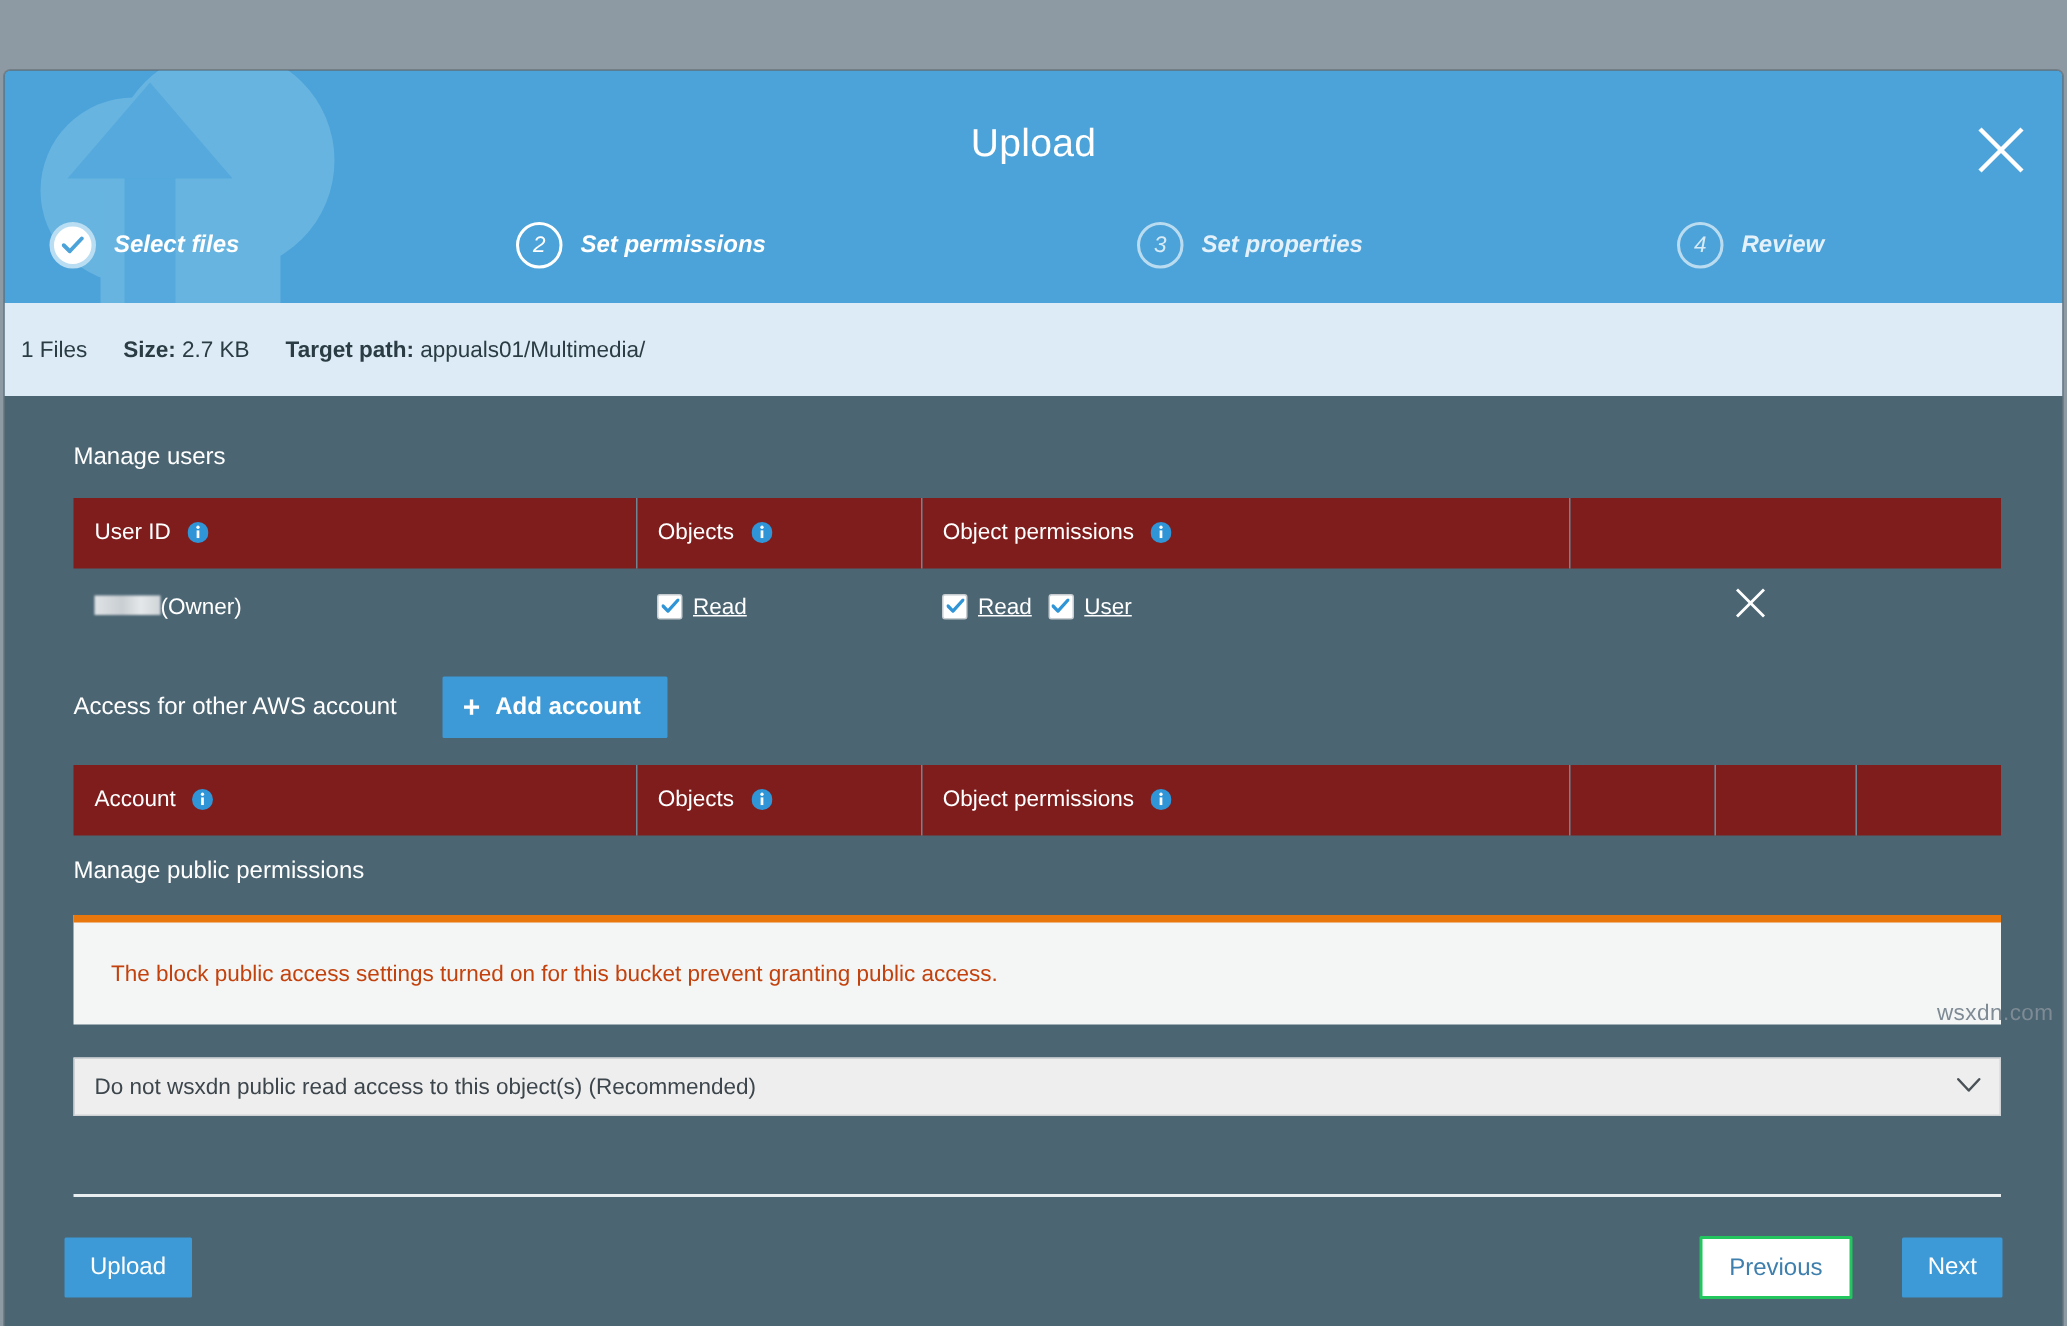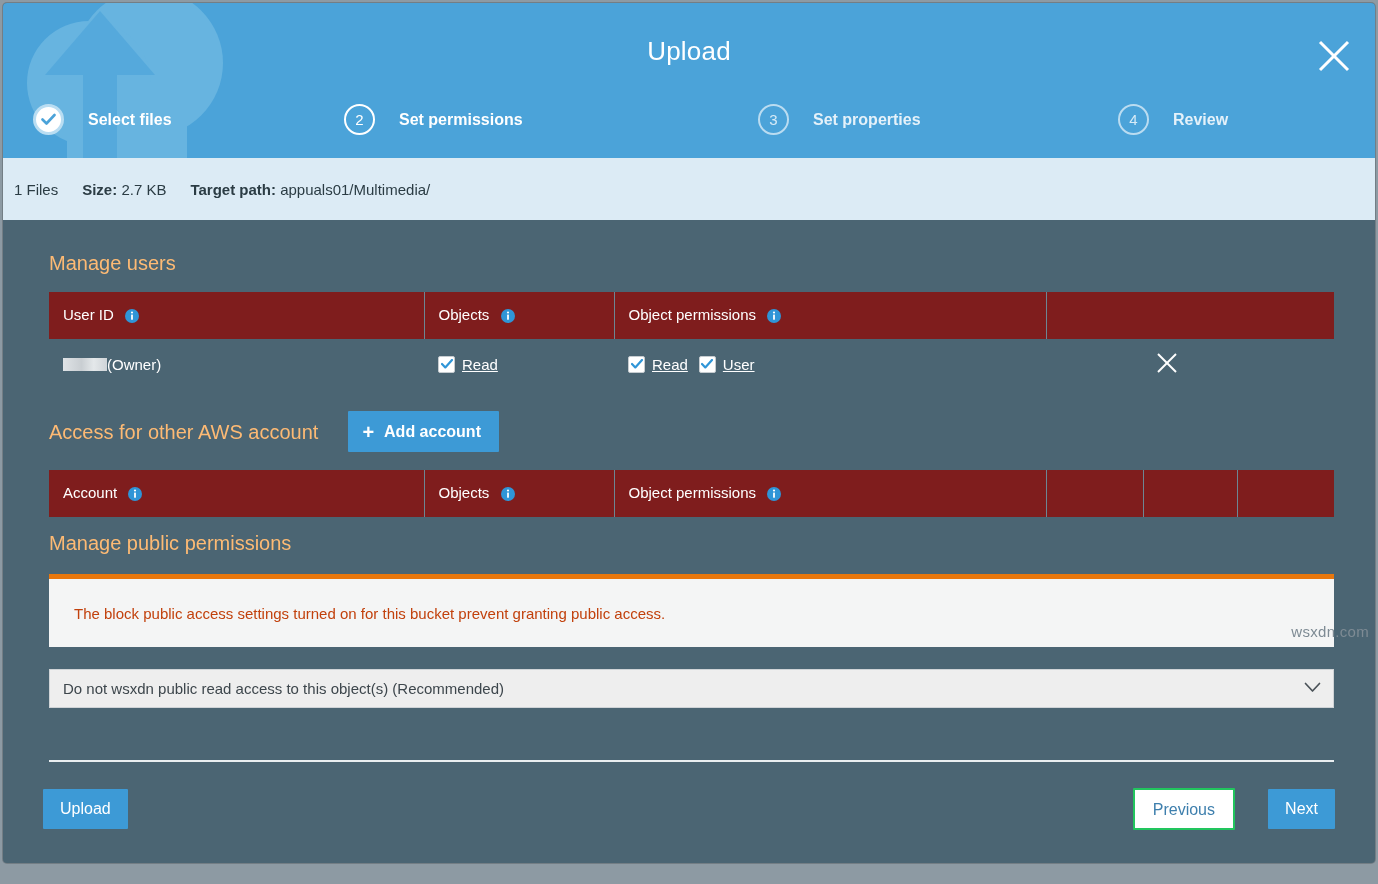--- a/index.html
+++ b/index.html
@@ -10,20 +10,21 @@
     background: #8d9aa3;
     font-family: "Liberation Sans", sans-serif;
     overflow: hidden;
   }
 
   #app {
     position: relative;
     width: 1378px;
     height: 644px;
     background: #8d9aa3;
+    margin-top: 44px;
   }
 
   
   .modal {
     position: absolute;
     left: 3px;
     top: 3px;
     width: 1372px;
     height: 860px;
     background: #4b6573;
@@ -71,22 +72,23 @@
   .steps {
     position: absolute;
     left: 0; right: 0;
     top: 101px;
     height: 36px;
   }
   .step {
     position: absolute;
     display: flex;
     align-items: center;
-    gap: 24px;
+    gap: 12px;
     cursor: pointer;
+    font-style: italic;
   }
   .step-1 { left: 30px; }
   .step-2 { left: 341px; }
   .step-3 { left: 755px; }
   .step-4 { left: 1115px; }
 
   .step-circle {
     width: 31px;
     height: 31px;
     border-radius: 50%;
@@ -129,22 +131,22 @@
   .summary-item { white-space: nowrap; }
 
   
   .body-area {
     position: relative;
     height: 643px;
     padding: 0 46px;
   }
 
   .section-title {
-    color: #fdba74;
-    font-size: 20px;
+    color: #ffffff;
+    font-size: 16px;
     font-weight: 400;
     line-height: 1;
   }
 
   
   .perm-table {
     width: 1285px;
     border-collapse: collapse;
     table-layout: fixed;
   }

